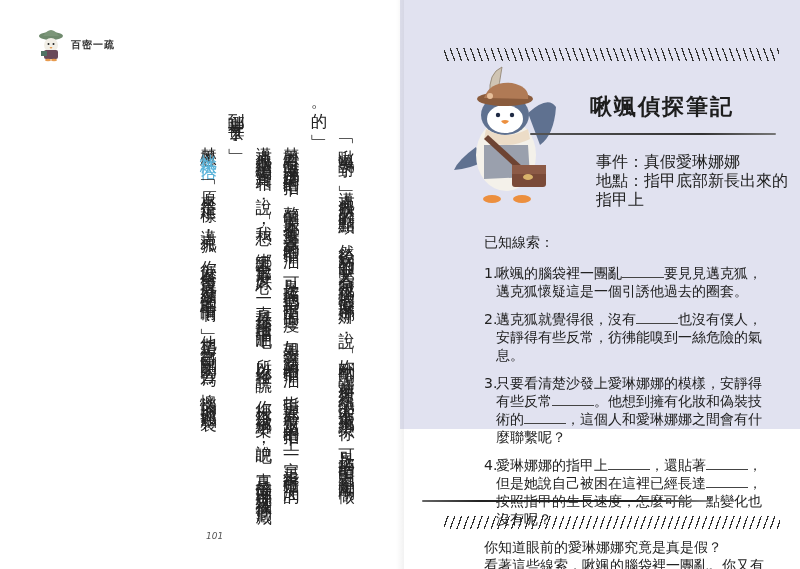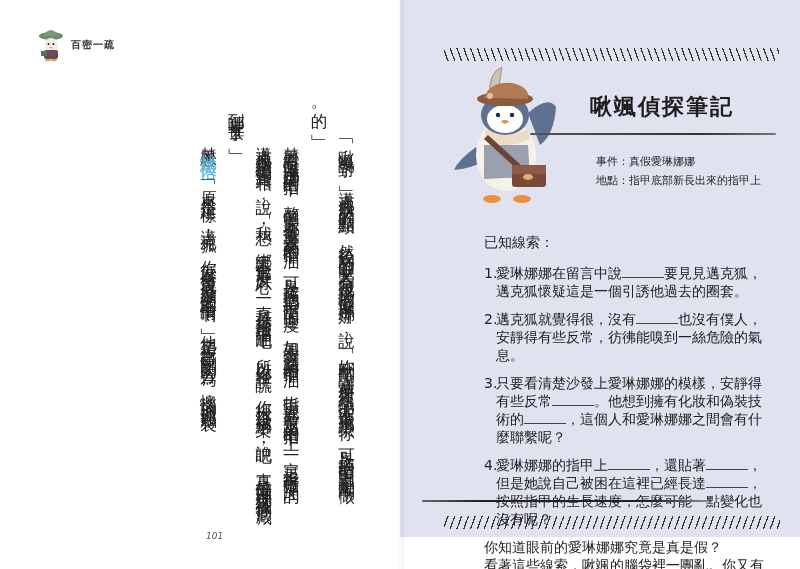--- a/index.html
+++ b/index.html
@@ -17,32 +17,32 @@
     writing-mode: vertical-rl;
     font-size: 16.5px; line-height: 27.6px; letter-spacing: 3.6px; color: #222;
     font-family: "DejaVu Sans", sans-serif;
   }
   .vtext p { margin: 0; }
   .vtext p.indent { text-indent: 2em; }
   .vtext .hl { color: #5bb3d9; }
   .page-number { position: absolute; left: 190px; top: 531px; font-size: 9px; color: #555; font-style: italic; }
 
   
-  .right-page { position: absolute; left: 400px; top: 0; width: 400px; height: 537px; background: #e1e2f0; }
+  .right-page { position: absolute; left: 400px; top: 0; width: 400px; height: 429px; background: #e1e2f0; }
   .hatch {
     position: absolute; left: 44px; width: 335px; height: 13px;
   }
   .hatch-top { top: 48px; background: repeating-linear-gradient(70deg, transparent 0 3.2px, #333 3.2px 4.4px, transparent 4.4px 6.4px); }
   .hatch-bottom { top: 516px; left: 44px; width: 336px; background: repeating-linear-gradient(110deg, transparent 0 3.2px, #333 3.2px 4.4px, transparent 4.4px 6.4px); }
 
   .penguin { position: absolute; left: 50px; top: 65px; width: 115px; height: 145px; }
   .title { position: absolute; left: 190px; top: 92px; font-size: 22px; font-weight: bold; color: #1d1d1d; letter-spacing: 2px; }
   .title-rule { position: absolute; left: 130px; top: 133px; width: 246px; height: 2px; background: linear-gradient(90deg, #555, #333 70%, #777); border-radius: 1px; }
 
-  .meta { position: absolute; left: 196px; top: 152px; font-size: 11px; line-height: 19px; color: #222; }
+  .meta { position: absolute; left: 196px; top: 152px; font-size: 16px; line-height: 19px; color: #222; }
 
   .clues { position: absolute; left: 84px; top: 234px; width: 290px; font-size: 14px; color: #222; }
   .clues-heading { margin-bottom: 12px; }
   .clue { display: flex; line-height: 18px; margin-bottom: 10px; }
   .clue-num { width: 12px; flex-shrink: 0; }
   .clue-text { flex: 1; }
   .blank { display: inline-block; width: 42px; border-bottom: 1px solid #444; height: 11px; vertical-align: baseline; }
 
   .reflect { margin-top: 4px; line-height: 18px; }
   .prompt { margin-top: 0; font-style: italic; }
@@ -127,21 +127,21 @@
   <div class="meta">
     <div>事件：真假愛琳娜娜</div>
     <div>地點：指甲底部新長出來的指甲上</div>
   </div>
 
   <div class="clues">
     <div class="clues-heading">已知線索：</div>
 
     <div class="clue">
       <span class="clue-num">1.</span>
-      <span class="clue-text"><span>愛琳娜娜在留言中說</span><span class="blank"></span><span>要見見邁克狐，邁克狐懷疑這是一個引誘他過去的圈套。</span></span>
+      <span class="clue-text"><span>啾颯的腦袋裡一團亂</span><span class="blank"></span><span>要見見邁克狐，邁克狐懷疑這是一個引誘他過去的圈套。</span></span>
     </div>
 
     <div class="clue">
       <span class="clue-num">2.</span>
       <span class="clue-text"><span>邁克狐就覺得很，沒有</span><span class="blank"></span><span>也沒有僕人，安靜得有些反常，彷彿能嗅到一絲危險的氣息。</span></span>
     </div>
 
     <div class="clue">
       <span class="clue-num">3.</span>
       <span class="clue-text"><span>只要看清楚沙發上愛琳娜娜的模樣，安靜得有些反常</span><span class="blank"></span><span>。他想到擁有化妝和偽裝技術的</span><span class="blank"></span><span>，這個人和愛琳娜娜之間會有什麼聯繫呢？</span></span>

